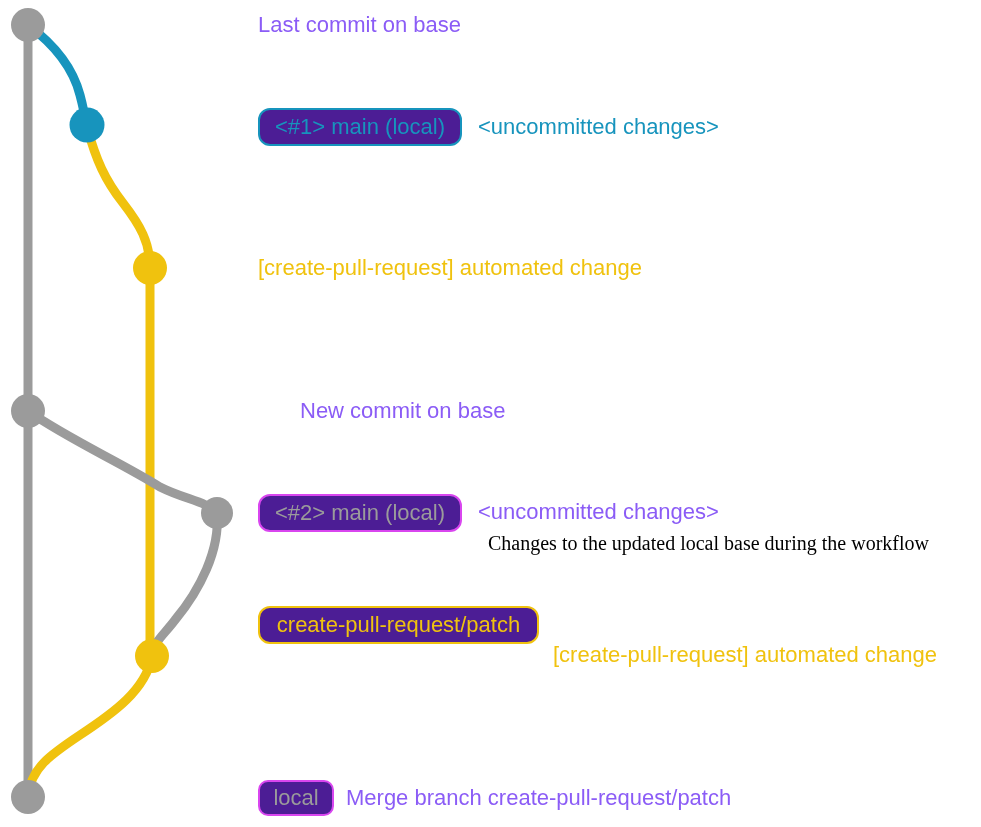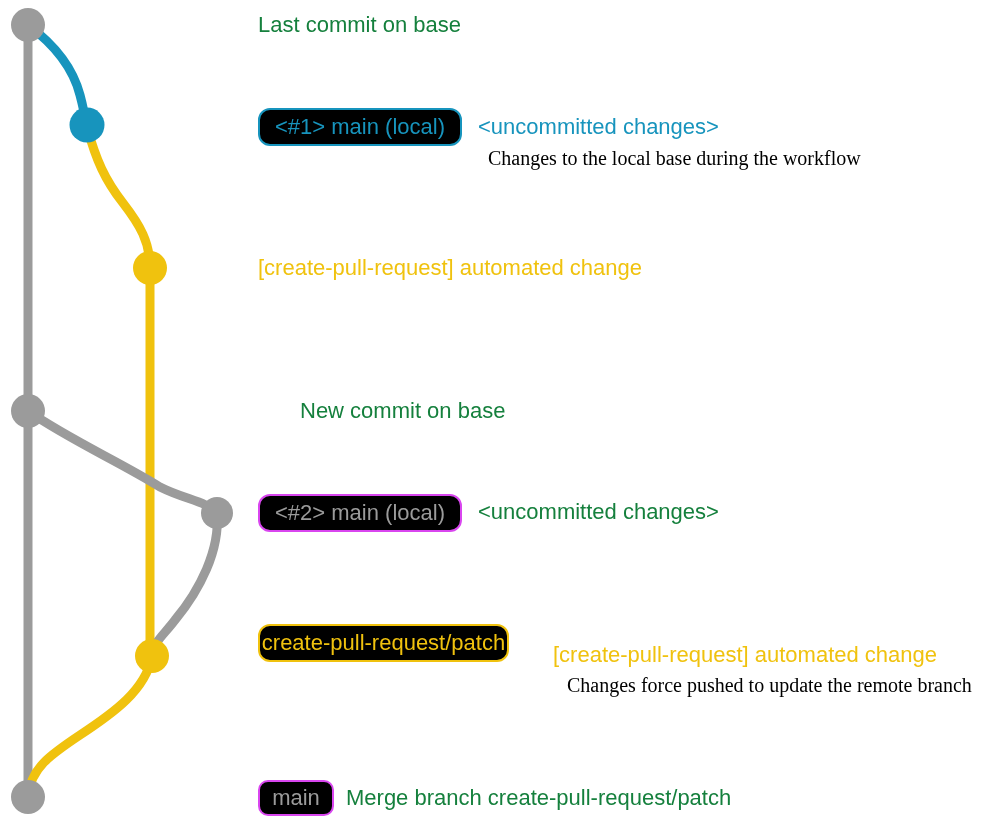--- a/index.html
+++ b/index.html
@@ -20,34 +20,34 @@
     left: 0;
     top: 0;
   }
   .abs { position: absolute; }
 
   .lbl {
     font-size: 22px;
     line-height: 26px;
     white-space: nowrap;
   }
-  .gray-text   { color: #15803d; }
+  .gray-text   { color: #8b5cf6; }
   .blue-text   { color: #1794bd; }
   .yellow-text { color: #f0c20e; }
 
   .badge {
     position: absolute;
     box-sizing: border-box;
     border-radius: 12px;
     display: flex;
     align-items: center;
     justify-content: center;
     font-size: 22px;
     white-space: nowrap;
-    background: #000000;
+    background: #4c1d95;
   }
   .badge.blue   { border: 2px solid #1794bd; color: #1794bd; }
   .badge.grayb  { border: 2px solid #d946ef; color: #9b9b9b; }
   .badge.yellowb{ border: 2px solid #f0c20e; color: #f0c20e; }
 
   .desc {
     position: absolute;
     font-family: "Liberation Serif", serif;
     font-size: 20px;
     line-height: 24px;
@@ -80,29 +80,28 @@
     <circle cx="28" cy="411" r="17" fill="#9b9b9b"></circle>
     <circle cx="217" cy="513" r="16" fill="#9b9b9b"></circle>
     <circle cx="152" cy="656" r="17" fill="#f0c20e"></circle>
     <circle cx="28" cy="797" r="17" fill="#9b9b9b"></circle>
   </svg>
 
   <div class="abs lbl gray-text" style="left:258px; top:12px;">Last commit on base</div>
 
   <div class="badge blue" style="left:258px; top:108px; width:204px; height:38px;">&lt;#1&gt; main (local)</div>
   <div class="abs lbl blue-text" style="left:478px; top:114px;">&lt;uncommitted changes&gt;</div>
-  <div class="desc" style="left:488px; top:146px;">Changes to the local base during the workflow</div>
 
   <div class="abs lbl yellow-text" style="left:258px; top:255px;">[create-pull-request] automated change</div>
 
   <div class="abs lbl gray-text" style="left:258px; top:398px;margin-left:42px;">New commit on base</div>
 
   <div class="badge grayb" style="left:258px; top:494px; width:204px; height:38px;">&lt;#2&gt; main (local)</div>
   <div class="abs lbl gray-text" style="left:478px; top:499px;">&lt;uncommitted changes&gt;</div>
+  <div class="desc" style="left:488px; top:531px;">Changes to the updated local base during the workflow</div>
 
-  <div class="badge yellowb" style="left:258px; top:624px; width:251px; height:38px;">create-pull-request/patch</div>
+  <div class="badge yellowb" style="left:258px; top:606px; width:281px; height:38px;">create-pull-request/patch</div>
   <div class="abs lbl yellow-text" style="left:553px; top:642px;">[create-pull-request] automated change</div>
-  <div class="desc" style="left:567px; top:673px;">Changes force pushed to update the remote branch</div>
 
-  <div class="badge grayb" style="left:258px; top:780px; width:76px; height:36px; border-radius:10px;">main</div>
+  <div class="badge grayb" style="left:258px; top:780px; width:76px; height:36px; border-radius:10px;">local</div>
   <div class="abs lbl gray-text" style="left:346px; top:785px;">Merge branch create-pull-request/patch</div>
 
 </div>
 
 </body></html>

